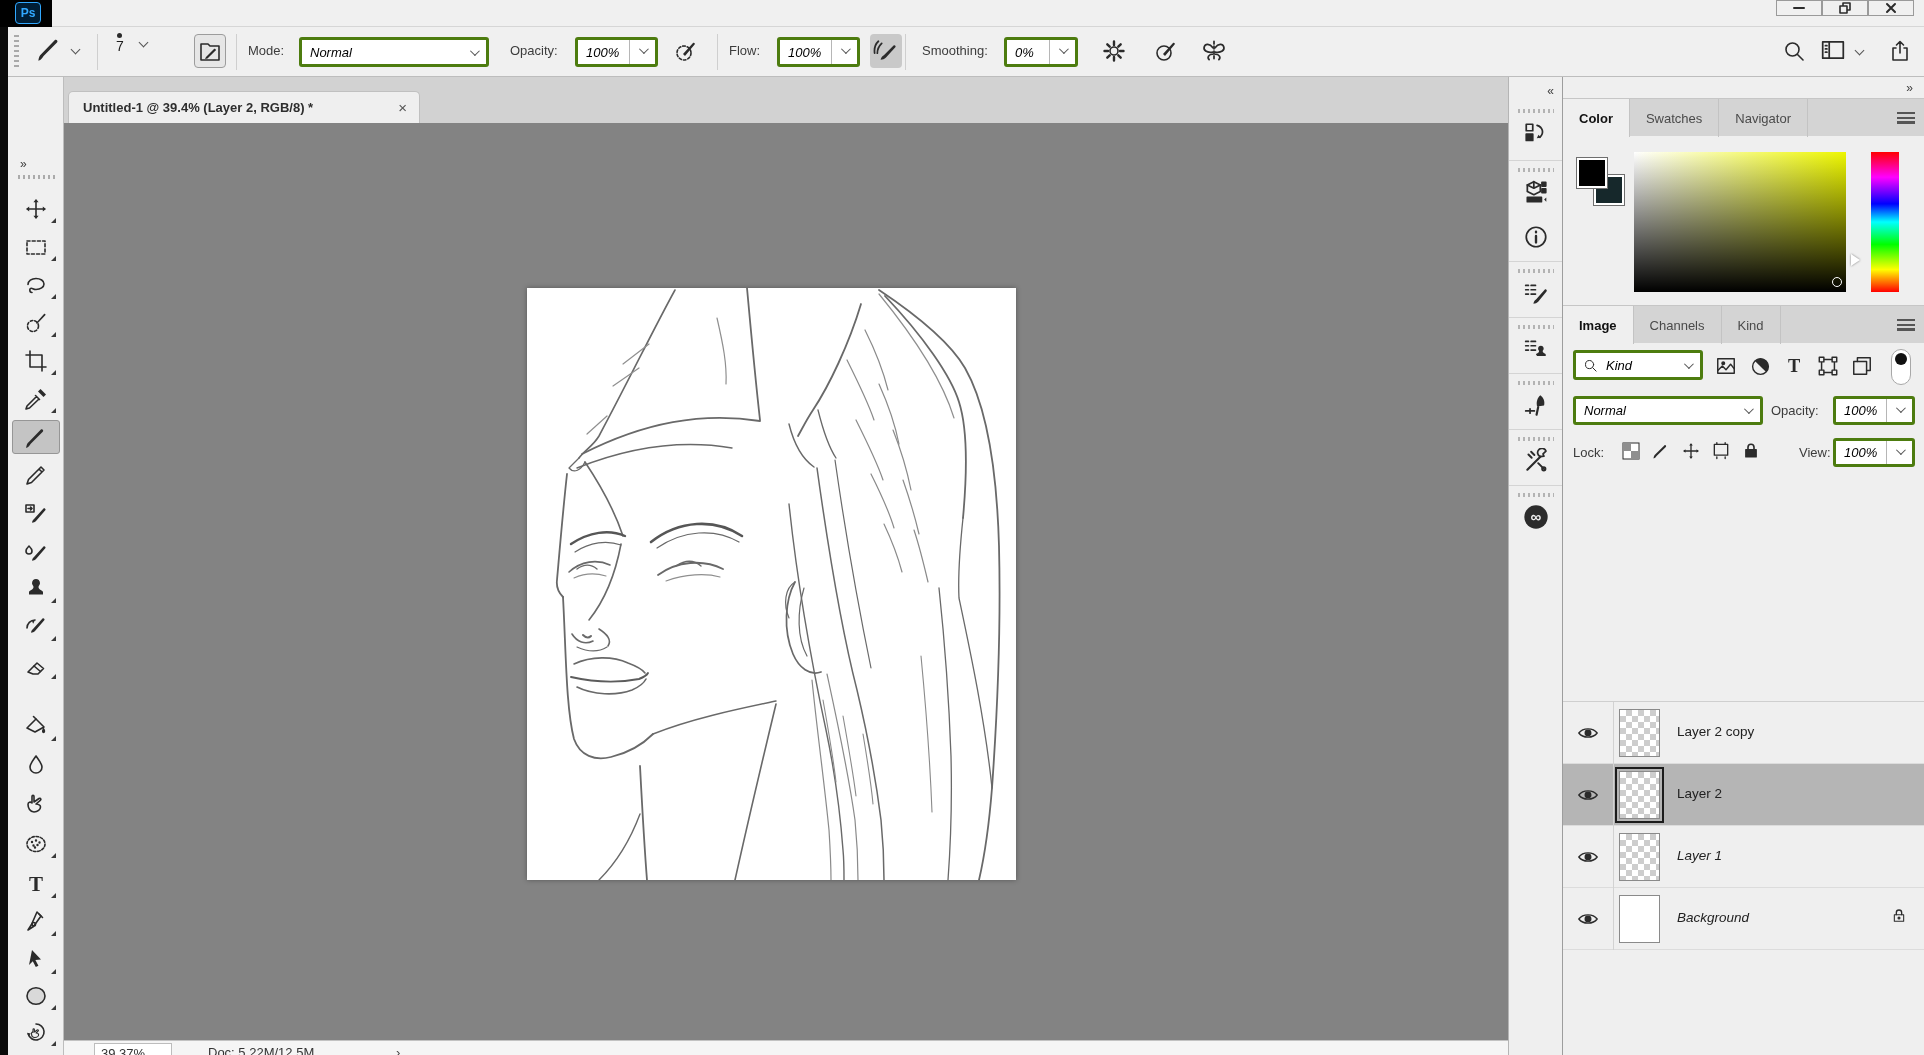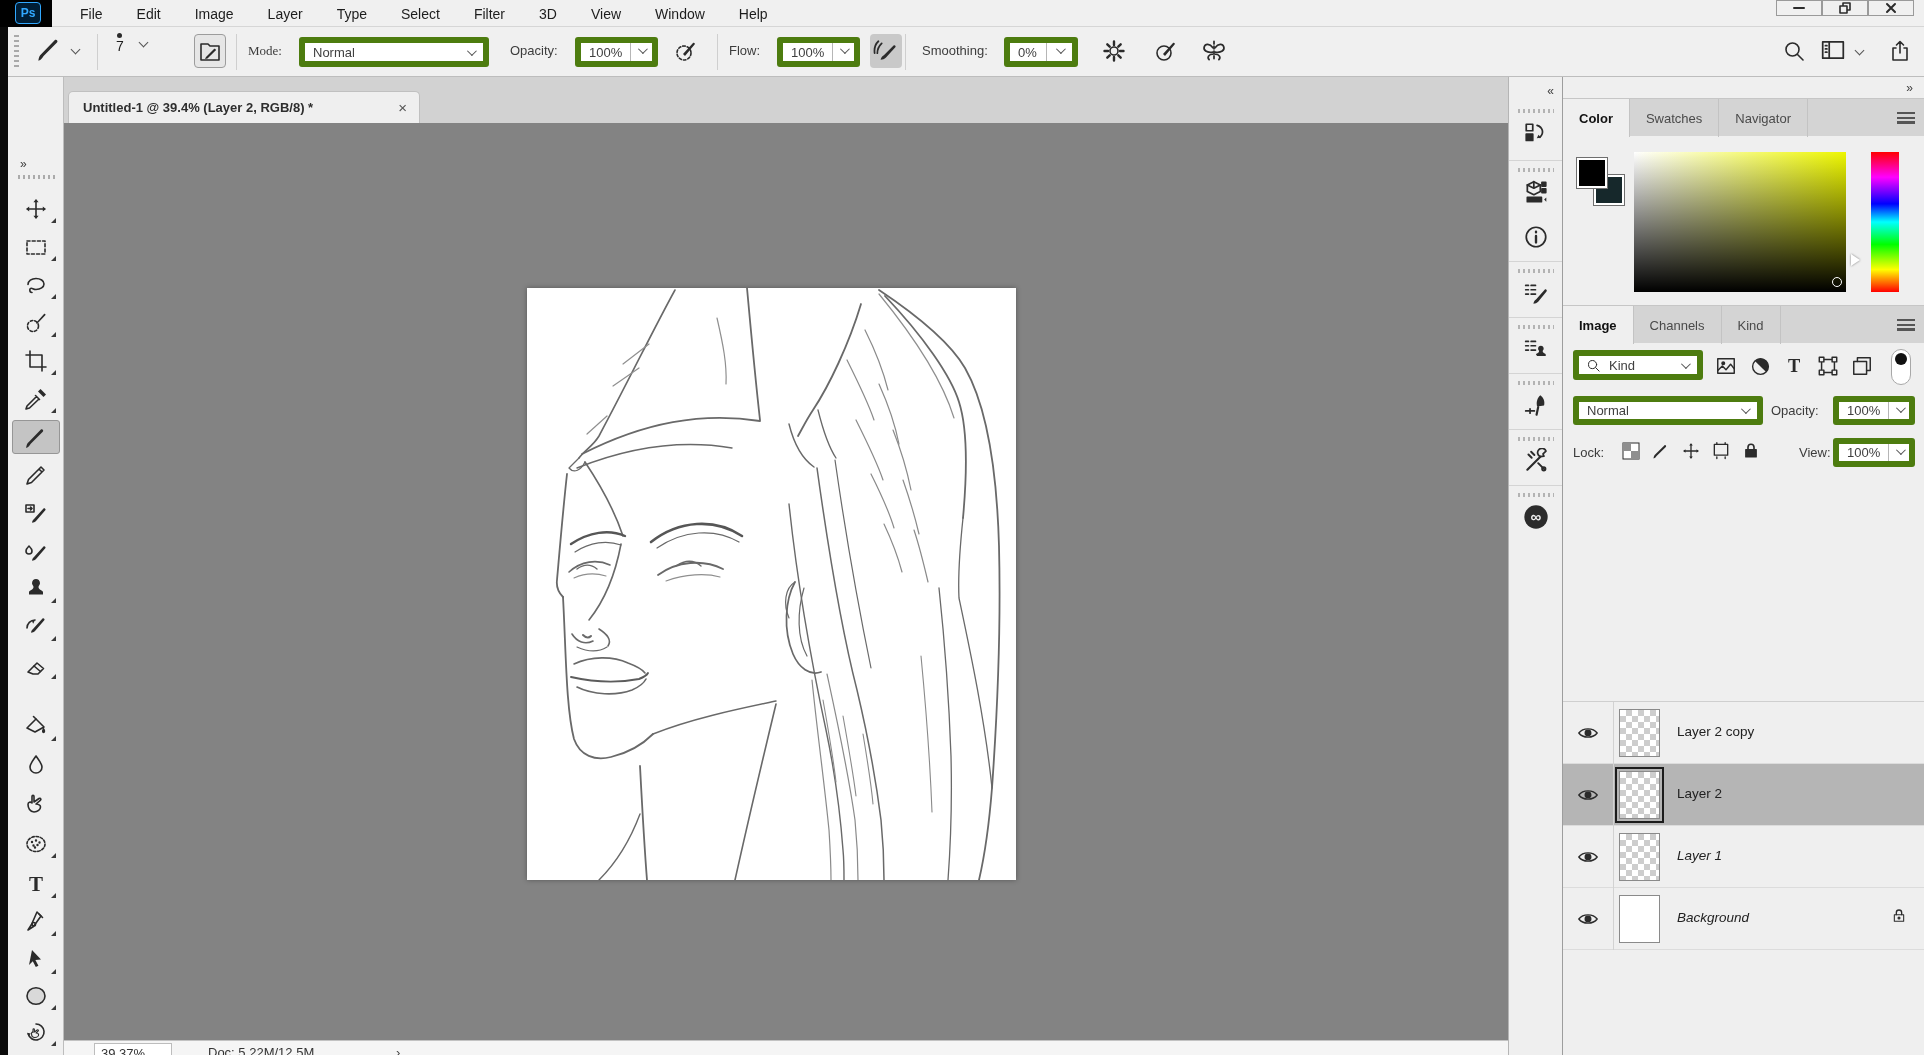--- a/index.html
+++ b/index.html
@@ -13,21 +13,21 @@
   #ps-badge { left:15px; top:2px; width:26px; height:22px; border:1.5px solid #31a8ff; border-radius:4px; background:#001e36; color:#31a8ff; font-size:12px; font-weight:bold; display:flex; align-items:center; justify-content:center; }
   #menu-items { left:80px; top:0; height:27px; display:flex; align-items:center; gap:34px; font-size:14px; }
   #menu-items span { cursor:default; }
   .winbtn { top:0; width:46px; height:16px; border:1px solid #9a9a9a; background:#f0f0f0; display:flex; align-items:center; justify-content:center; }
 
   
   #optionsbar { left:8px; top:27px; width:1916px; height:50px; background:#f0f0f0; border-bottom:1px solid #bdbdbd; }
   .grip-v { width:5px; height:34px; background:repeating-linear-gradient(to bottom,#a9a9a9 0 2px,transparent 2px 5px); }
   .osep { width:1px; height:36px; background:#cfcfcf; }
   .olabel { font-size:13px; color:#3c3c3c; }
-  .select { background:#fff; border:6px solid #4d7c0f; border-radius:3px; height:30px; display:flex; align-items:center; font-size:13px; color:#404040; }
+  .select { background:#fff; border:3px solid #4d7c0f; border-radius:3px; height:30px; display:flex; align-items:center; font-size:13px; color:#000000;font-style:italic; }
   .select .val { padding:0 8px; flex:1; }
   .chev { width:7px; height:7px; border-right:1.6px solid #555; border-bottom:1.6px solid #555; transform:rotate(45deg) translateY(-2px); margin-right:9px; }
   .chevbox { width:26px; height:100%; border-left:1px solid #b6b6b6; display:flex; align-items:center; justify-content:center; }
   .chevbox .chev { margin:0 0 3px 0; }
   .chev-plain { width:7px; height:7px; border-right:1.6px solid #555; border-bottom:1.6px solid #555; transform:rotate(45deg); }
   .iconbtn { width:32px; height:34px; display:flex; align-items:center; justify-content:center; border-radius:4px; }
   .iconbtn.active { background:#c9c9c9; }
   .iconbtn.boxed { border:1px solid #9c9c9c; background:#e6e6e6; }
   svg.ic { stroke:#2b2b2b; fill:none; stroke-width:1.6; stroke-linecap:round; stroke-linejoin:round; }
 
@@ -111,33 +111,20 @@
   .lname.italic { font-style:italic; }
   .row-lock { position:absolute; right:18px; top:20px; }
 </style>
 </head>
 <body>
 
 <div id="menubar" class="abs">
   <div id="ps-badge-wrap" class="abs">
     <div id="ps-badge" class="abs">Ps</div>
   </div>
-  <div id="menu-items" class="abs">
-    <span>File</span>
-    <span>Edit</span>
-    <span>Image</span>
-    <span>Layer</span>
-    <span>Type</span>
-    <span>Select</span>
-    <span>Filter</span>
-    <span>3D</span>
-    <span>View</span>
-    <span>Window</span>
-    <span>Help</span>
-  </div>
   <div class="winbtn abs" style="left:1776px;">
     <svg class="ic" width="12" height="12">
         <path d="M1 6h10" stroke-width="2"></path>
       </svg>
   </div>
   <div class="winbtn abs" style="left:1822px;">
     <svg class="ic" width="12" height="12">
         <path d="M1 4h7v7H1zM4 4V1h7v7H8"></path>
       </svg>
   </div>
@@ -170,21 +157,21 @@
 
   <div class="abs iconbtn boxed" style="left:186px;top:7px;">
     <svg class="ic" width="24" height="24" viewBox="0 0 24 24">
       <path d="M3 21V5h7l2 2h9v14z"></path>
       <path d="M8 18l8-8c1-1 2.6.6 1.6 1.6L9.5 19.5 7 20z" fill="#2b2b2b" stroke="none"></path>
     </svg>
   </div>
 
   <div class="abs osep" style="left:228px;top:7px;"></div>
 
-  <span class="abs olabel" style="left:240px;top:16px;font-family:Liberation Serif, serif;">Mode:</span>
+  <span class="abs olabel" style="left:240px;top:16px;">Mode:</span>
   <div class="abs select" style="left:291px;top:10px;width:190px;">
     <span class="val">Normal</span>
     <span class="chev"></span>
   </div>
 
   <span class="abs olabel" style="left:502px;top:16px;">Opacity:</span>
   <div class="abs select" style="left:567px;top:10px;width:83px;">
     <span class="val">100%</span>
     <span class="chevbox">
         <span class="chev"></span>

